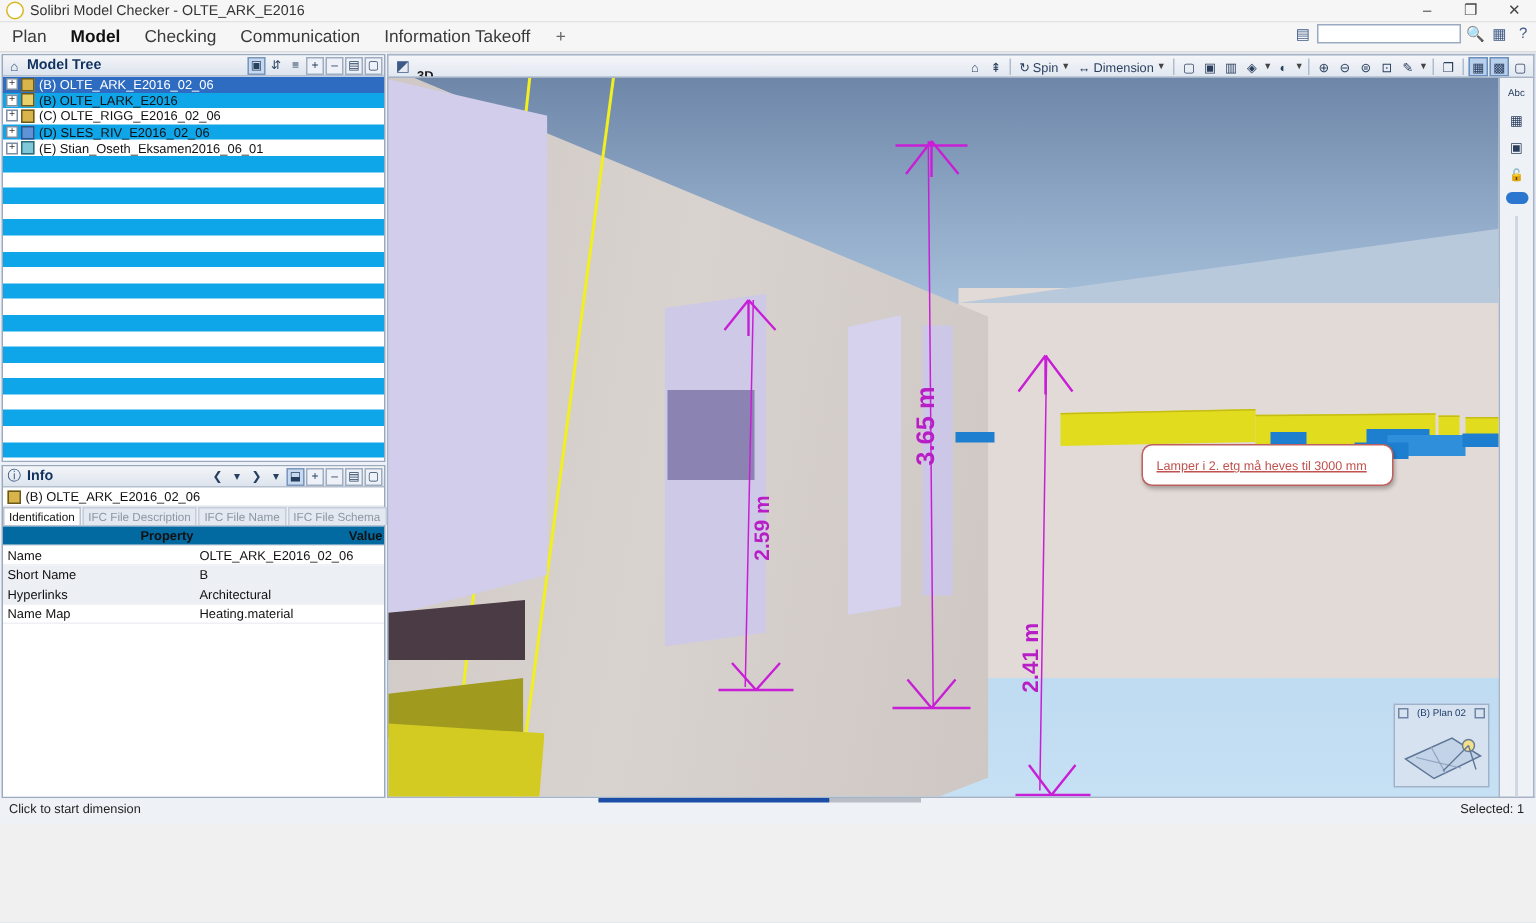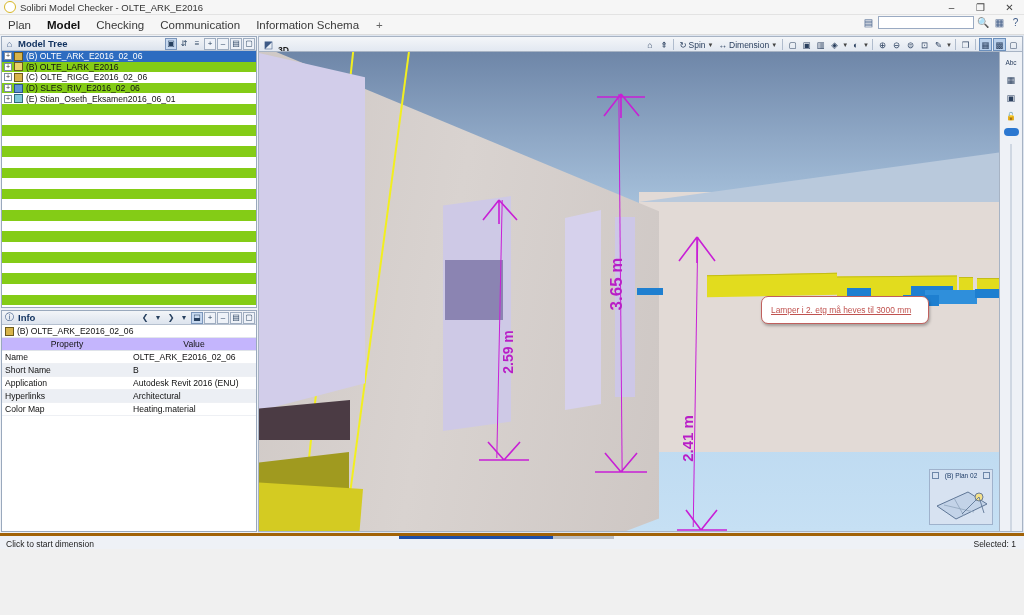--- a/index.html
+++ b/index.html
@@ -123,21 +123,21 @@
   
   .tree {
     flex: 1 1 auto; overflow: hidden; background: #fff;
     position: relative;
   }
   .tree-row {
     height: 10.6px; display: flex; align-items: center;
     font-size: 8.6px; color: #111; padding-left: 2px;
     white-space: nowrap;
   }
-  .tree-row.alt { background: #84cc16; }
+  .tree-row.alt { background: #0ea5e9; }
   .tree-row.sel { background: #2d6cc0; color: #fff; }
   .expander {
     width: 8px; height: 8px; flex: 0 0 8px;
     border: 1px solid #7d8da2; background: #fff;
     font-size: 7px; line-height: 6px; text-align: center;
     color: #333; margin-right: 2px;
   }
   .file-ico {
     width: 9px; height: 9px; flex: 0 0 9px; margin-right: 3px;
     border: 1px solid #6b5a1d; background: #d8b44a;
@@ -165,23 +165,23 @@
     font-size: 7.8px; padding: 0 3px; height: 12px; line-height: 12px;
     color: #8d96a3; border: 1px solid #c6cedb; border-bottom: none;
     background: #e4e9f1; margin-right: 1px; white-space: nowrap;
   }
   .info-tab.active {
     color: #111; background: #fff; border-color: #b9c3d1;
     font-weight: normal;
   }
   .prop-table { width: 100%; border-collapse: collapse; }
   .prop-table th {
-    text-align: center; font-weight: normal; font-size: 8.6px;
+    text-align: right; font-weight: bold; font-size: 8.6px;
     color: #111; height: 12px; padding-left: 3px;
-    border-bottom: 1px solid #dfe3e9; background: #c4b5fd;
+    border-bottom: 1px solid #dfe3e9; background: #0369a1;
   }
   .prop-table td {
     font-size: 8.6px; color: #111; height: 11px; padding-left: 3px;
     border-bottom: 1px solid #eef0f4;
   }
   .prop-table tr.alt td { background: #eceff4; }
   .prop-table .colname { width: 128px; }
   .prop-fill { background: #fff; flex: 1 1 auto; }
 
   
@@ -315,22 +315,22 @@
   }
   .navcube-corner {
     position: absolute; width: 7px; height: 7px;
     border: 1px solid #6d86a8;
   }
 
   
   .statusbar {
     height: 16px; flex: 0 0 16px;
     background: #eef1f6;
-    border-top: 5px solid #a16207;
-    display: flex; align-items: center;
+    border-top: 1px solid #a16207;
+    display: flex; 
     font-size: 8.5px; color: #222;
     padding: 0 6px; position: relative;
   }
   .status-right { position: absolute; right: 8px; font-size: 8.5px; color: #222; }
   .progress-strip {
     position: absolute; left: 0; top: -2px; height: 3px; width: 100%;
     display: flex;
   }
 </style>
 </head>
@@ -346,21 +346,21 @@
       <div>❐</div>
       <div>✕</div>
     </div>
   </div>
 
   <div class="menubar">
     <div class="menu-item">Plan</div>
     <div class="menu-item active">Model</div>
     <div class="menu-item">Checking</div>
     <div class="menu-item">Communication</div>
-    <div class="menu-item">Information Schema</div>
+    <div class="menu-item">Information Takeoff</div>
     <div class="menu-item plus">+</div>
 
     <div class="menu-right">
       <span class="mini-icon">▤</span>
       <input class="search-box" value="" placeholder="" style="">
       <span class="mini-icon">🔍</span>
       <span class="mini-icon">▦</span>
       <span class="mini-icon">?</span>
     </div>
   </div>
@@ -452,45 +452,48 @@
             <span class="hbtn">▤</span>
             <span class="hbtn">▢</span>
           </span>
         </div>
 
         <div class="info-sel">
           <span class="file-ico"></span>
           <span>(B) OLTE_ARK_E2016_02_06</span>
         </div>
 
+        <div class="info-tabs">
+          <div class="info-tab active">Identification</div>
+          <div class="info-tab">IFC File Description</div>
+          <div class="info-tab">IFC File Name</div>
+          <div class="info-tab">IFC File Schema</div>
+          <div class="info-tab">Hyperlinks</div>
+        </div>
 
         <table class="prop-table">
           <tbody>
               <tr>
             <th class="colname">Property</th>
             <th>Value</th>
           </tr>
           <tr>
             <td>Name</td>
             <td>OLTE_ARK_E2016_02_06</td>
           </tr>
           <tr class="alt">
             <td>Short Name</td>
             <td>B</td>
           </tr>
-          <tr>
-            <td>Application</td>
-            <td>Autodesk Revit 2016 (ENU)</td>
-          </tr>
           <tr class="alt">
             <td>Hyperlinks</td>
             <td>Architectural</td>
           </tr>
           <tr>
-            <td>Color Map</td>
+            <td>Name Map</td>
             <td>Heating.material</td>
           </tr>
         </tbody>
           </table>
         <div class="prop-fill"></div>
       </div>
     </div>
 
     <div class="viewcol">
 

